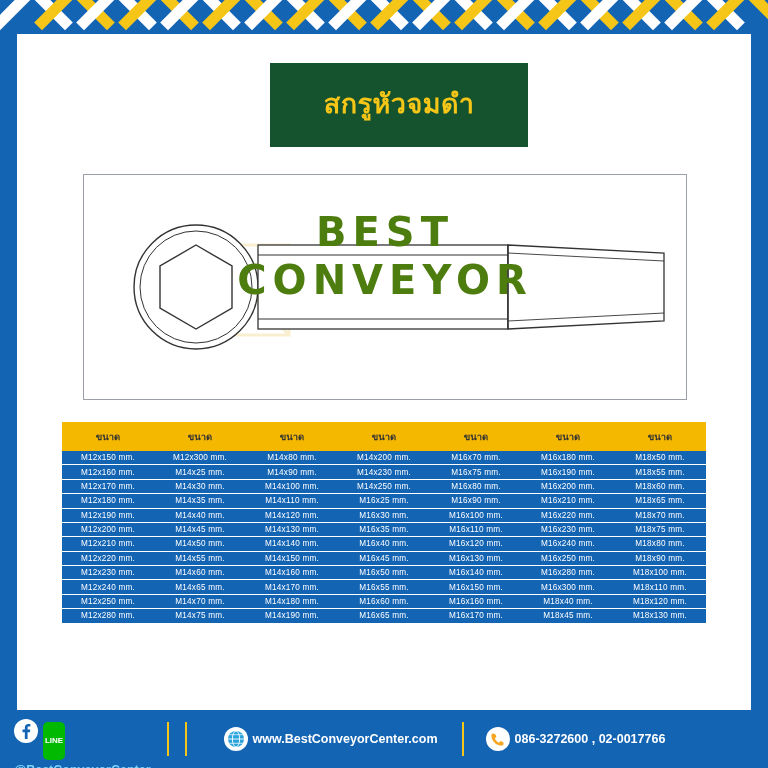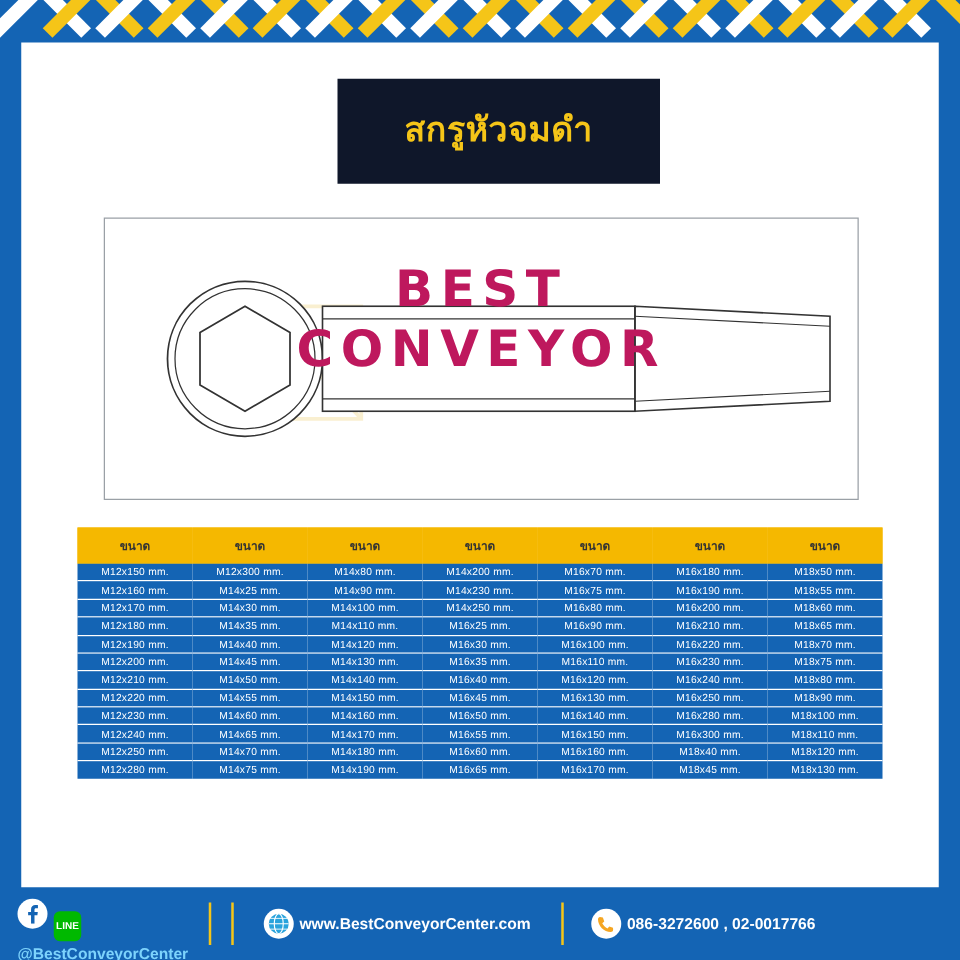--- a/index.html
+++ b/index.html
@@ -48,21 +48,21 @@
     background: #ffffff;
   }
 
   
   .title-box {
     position: absolute;
     left: 253px;
     top: 29px;
     width: 258px;
     height: 84px;
-    background: #0f172a;
+    background: #14532d;
     display: flex;
     align-items: center;
     justify-content: center;
     color: #f5c518;
     font-weight: bold;
     line-height: 1.18;
   }
   .title-line1 { font-size: 27px; letter-spacing: 0.5px; }
   .title-line2 { font-size: 27px; letter-spacing: 0.5px; }
 
@@ -81,21 +81,21 @@
     position: absolute;
     left: 0; top: 0;
     width: 602px;
     height: 224px;
     pointer-events: none;
   }
   .wm-text {
     position: absolute;
     width: 100%;
     text-align: center;
-    color: #be185d;
+    color: #4d7c0f;
     font-weight: bold;
     letter-spacing: 6px;
     font-size: 40px;
     font-family: "DejaVu Sans", sans-serif;
   }
 
   
   .tables {
     position: absolute;
     left: 22px;
@@ -152,21 +152,21 @@
   .circ {
     width: 24px; height: 24px;
     border-radius: 50%;
     background: #ffffff;
     display: flex; align-items: center; justify-content: center;
     margin-right: 5px;
     flex: 0 0 auto;
   }
   .circ svg { display: block; }
   .line-badge {
-    width: 22px; height: 24px;
+    width: 22px; height: 38px;
     border-radius: 5px;
     background: #00b900;
     color: #ffffff;
     font-size: 8px;
     font-weight: bold;
     display: flex; align-items: center; justify-content: center;
     margin-right: 6px;
     flex: 0 0 auto;
     margin-top: 20px;
   }
@@ -365,21 +365,21 @@
         </div>
         <div class="f-label">@BestConveyorCenter</div>
       </div>
     </div>
 
     <div class="f-sep" style="margin-left:16px;"></div>
 
 
     <div class="f-sep" style="margin-left:16px;"></div>
 
-    <div class="f-item" style="margin-left:24px;">
+    <div class="f-item" style="margin-left:37px;">
       <div class="circ">
         <svg width="18" height="18" viewBox="0 0 18 18">
             <circle cx="9" cy="9" r="8" fill="#29a3dc"></circle>
             <ellipse cx="9" cy="9" rx="3.6" ry="8" fill="none" stroke="#ffffff" stroke-width="0.9"></ellipse>
             <line x1="1" y1="9" x2="17" y2="9" stroke="#ffffff" stroke-width="0.9"></line>
             <line x1="2.2" y1="4.7" x2="15.8" y2="4.7" stroke="#ffffff" stroke-width="0.7"></line>
             <line x1="2.2" y1="13.3" x2="15.8" y2="13.3" stroke="#ffffff" stroke-width="0.7"></line>
           </svg>
       </div>
       <span>www.BestConveyorCenter.com</span>

